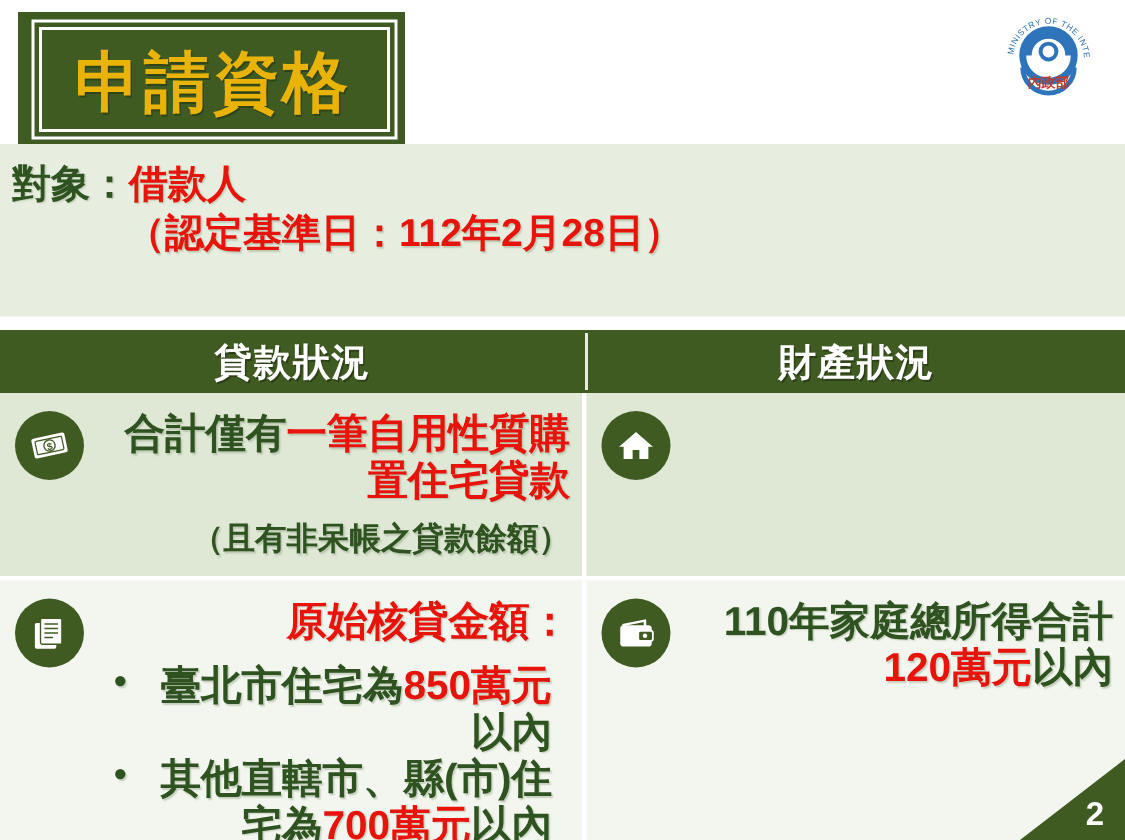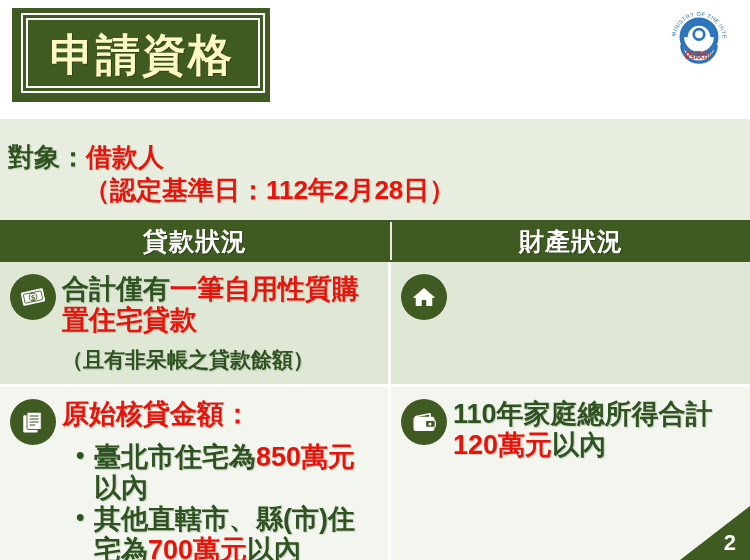--- a/index.html
+++ b/index.html
@@ -57,35 +57,35 @@
     right: 10px; bottom: 14px;
     border: 2px solid #ffffff;
     box-sizing: border-box;
   }
   .title-text {
     position: absolute;
     left: 0; right: 0; top: 0; bottom: 0;
     display: flex;
     align-items: center;
     justify-content: center;
-    color: #fef9c3;
+    color: #eab308;
     font-size: 44px;
     font-weight: bold;
     letter-spacing: 2px;
     text-shadow: 1px 1px 0 rgba(0,0,0,.25);
     padding-left: 2px;
   }
 
   
   .intro {
     position: absolute;
-    left: 0; top: 119px;
+    left: 0; top: 96px;
     width: 750px; height: 115px;
     background: #e7eedf;
-    padding: 22px 8px 0 8px;
+    padding: 10px 8px 0 8px;
     box-sizing: border-box;
   }
   .intro-line {
     font-size: 26px;
     font-weight: bold;
     line-height: 1.28;
     white-space: nowrap;
     color: #2f5320;
     text-shadow: 1px 1px 1px rgba(120,140,110,.35);
   }
@@ -132,20 +132,21 @@
     width: 750px;
     box-sizing: border-box;
   }
   .row.row1 { height: 122px; background: #dfe7d5; }
   .row.row2 { height: 176px; background: #f3f6ee; }
   .cell {
     box-sizing: border-box;
     padding: 10px 8px 6px 10px;
     display: flex;
     align-items: flex-start;
+    text-align: right;
   }
   .cell.left  { flex: 0 0 388px; }
   .cell.right { flex: 1 1 auto; }
   .vdiv {
     width: 3px;
     background: #ffffff;
     flex: 0 0 3px;
   }
   .row-gap {
     height: 0;

